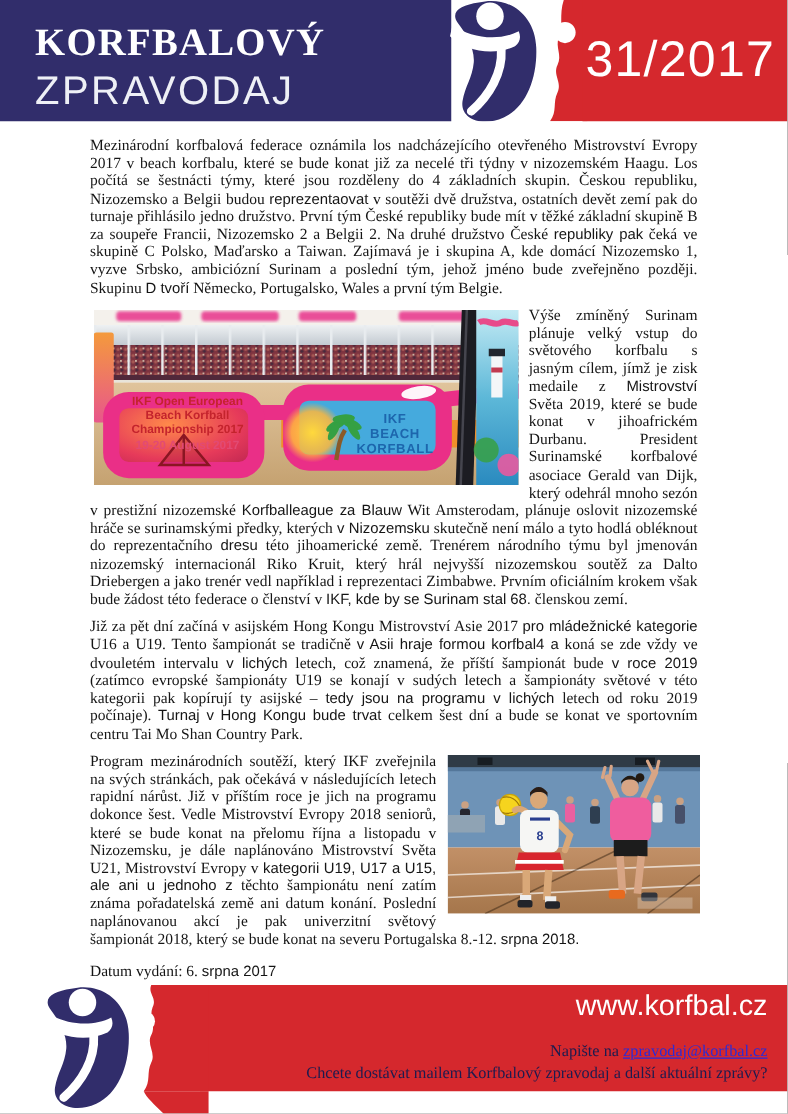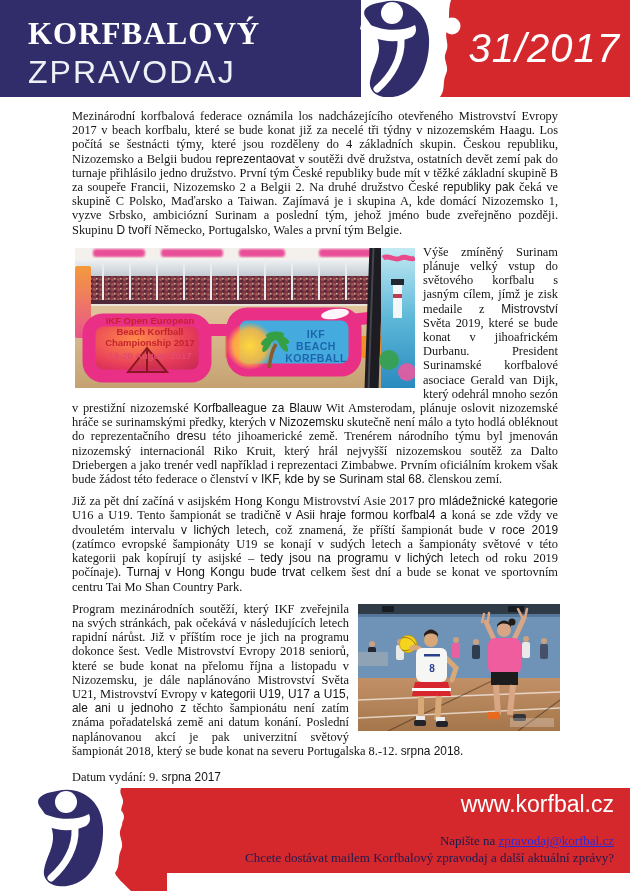--- a/index.html
+++ b/index.html
@@ -8,21 +8,21 @@
         font-family:"Liberation Serif",serif;color:#151515;overflow:hidden;}
 
   
   .hdr-navy{position:absolute;left:0;top:0;width:361px;height:97px;background:#312d6b;text-align:center;}
   .hdr-title1{position:absolute;left:28px;top:16px;font-family:"Liberation Serif",serif;
               font-weight:bold;font-size:31px;letter-spacing:1px;color:#ffffff;}
   .hdr-title2{position:absolute;left:28px;top:54px;font-family:Liberation Sans, sans-serif;
               font-size:32px;letter-spacing:2px;color:#eef0f6;}
   .hdr-red{position:absolute;left:466px;top:0;width:164px;height:97px;background:#d5282d;}
   .hdr-issue{position:absolute;right:10px;top:26px;font-family:"Liberation Sans",sans-serif;
-             font-size:40px;color:#ffffff;letter-spacing:1px;font-style:italic;}
+             font-size:40px;color:#ffffff;letter-spacing:1px;}
   .hdr-logo{position:absolute;left:355px;top:0;width:115px;height:97px;}
 
   
   .content{position:absolute;left:72px;right:72px;top:109px;}
   .content p{margin:0 0 8px 0;font-size:12.4px;line-height:14.2px;text-align:justify;}
   .run-sans{font-family:"Liberation Sans",sans-serif;font-size:11.9px;}
   .dateline{margin-top:12px;font-size:12.4px;}
 
   figure{margin:0;padding:0;}
   .fig-beach{float:left;width:340px;height:140px;margin:3px 8px 6px 3px;overflow:hidden;}
@@ -273,21 +273,21 @@
             <rect x="129" y="108" width="13" height="7" rx="2" fill="#e86a1e"></rect>
             <rect x="155" y="110" width="13" height="7" rx="2" fill="#33343a"></rect>
           </g>
           <rect x="152" y="114" width="44" height="9" fill="rgba(255,255,255,0.25)"></rect>
         </svg>
       </figure>
     <p></p>
 
     <p><span>Program mezinárodních soutěží, který IKF zveřejnila na svých stránkách, pak očekává v následujících letech rapidní nárůst. Již v příštím roce je jich na programu dokonce šest. Vedle Mistrovství Evropy 2018 seniorů, které se bude konat na přelomu října a listopadu v Nizozemsku, je dále naplánováno Mistrovství Světa U21, Mistrovství Evropy v </span><span class="run-sans">kategorii U19, U17 a U15, ale ani u jednoho z</span><span> těchto šampionátu není zatím známa pořadatelská země ani datum konání. Poslední naplánovanou akcí je pak univerzitní světový šampionát 2018, který se bude konat na severu Portugalska 8.-12. </span><span class="run-sans">srpna 2018.</span></p>
 
-    <div class="dateline"><span>Datum vydání: 9. </span><span class="run-sans">srpna 2017</span></div>
+    <div class="dateline"><span>Datum vydání: 6. </span><span class="run-sans">srpna 2017</span></div>
   </div>
 
   <div class="ftr-bar"></div>
 
   <svg class="ftr-logo" viewBox="0 0 152 108">
     <g transform="translate(14,6)">
       <path fill="#312d6b" d="M28,2 C52,-4 73,12 74,38 C75,62 66,86 48,94 C30,102 13,95 15,81 C17,69 23,62 24,50 C25,38 17,26 11,18 C5,9 14,4 28,2 Z"></path>
       <circle fill="#ffffff" cx="37" cy="13" r="11"></circle>
       <path fill="#ffffff" d="M7,20 C22,31 45,33 60,25 C62,30 61,34 57,37 C40,45 17,41 5,29 Z"></path>
       <path fill="none" stroke="#ffffff" stroke-width="7" stroke-linecap="round" d="M46,40 C47,58 37,76 22,89"></path>

